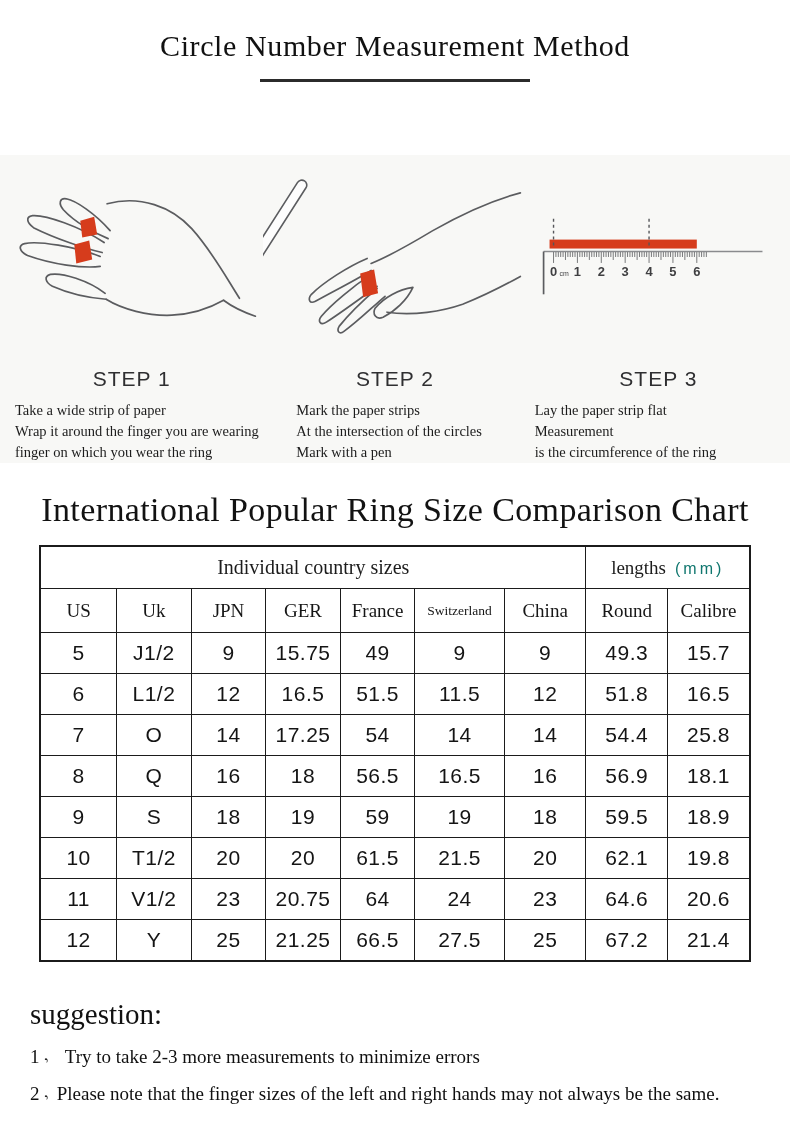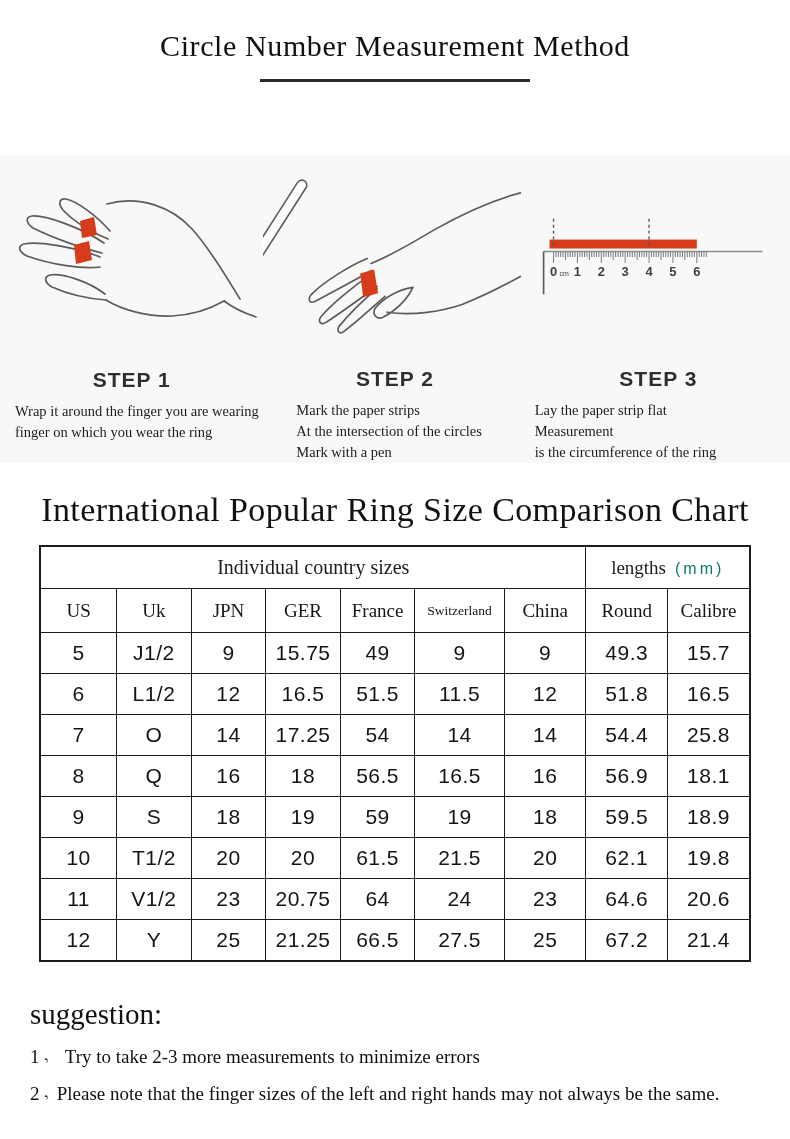--- a/index.html
+++ b/index.html
@@ -16,21 +16,21 @@
   .title-underline{width:270px;height:3px;background:#2b2b2b;margin:13px auto 0;}
   
   .steps-section{
     margin-top:73px;height:308px;background:#f8f8f6;
     display:flex;flex-direction:row;
   }
   .step{flex:1;display:flex;flex-direction:column;align-items:center;min-width:0;}
   .step-illustration{width:263px;height:205px;margin-top:4px;}
   .step-heading{
     margin-top:4px;font-family:"Liberation Sans", sans-serif;
-    font-size:21px;font-weight:700;letter-spacing:1px;color:#2f2f31;
+    font-size:21px;font-weight:400;letter-spacing:1px;color:#2f2f31;
   }
   .step-lines{
     margin-top:9px;align-self:flex-start;font-size:14.5px;line-height:1.45;
     color:#1c1c1c;white-space:nowrap;
   }
   .step:nth-child(1) .step-lines{padding-left:15px;}
   .step:nth-child(2) .step-lines{padding-left:33px;}
   .step:nth-child(3) .step-lines{padding-left:8px;}
   
   .chart-title{
@@ -94,20 +94,21 @@
       <path class="ink" d="M110,72 C95,55 76,42 66,40 C59,39 58,45 63,51 C74,63 93,74 108,80"></path>
       <path class="ink" d="M104,84 C80,68 45,56 32,57 C25,58 26,64 33,69 C55,80 85,90 102,94"></path>
       <path class="ink" d="M100,98 C75,88 38,82 24,85 C17,87 19,93 27,97 C52,106 82,110 100,108"></path>
       <path class="ink" d="M105,135 C88,122 62,114 50,116 C43,118 45,124 52,128 C70,136 92,140 106,141"></path>
 
       <polygon points="80,62 94,58 97,76 82,79" fill="#d63c1c"></polygon>
       <polygon points="74,86 89,82 92,101 76,105" fill="#d63c1c"></polygon>
     </svg>
     <span class="step-heading">STEP 1</span>
     <div class="step-lines">
+      <div>Take a wide strip of paper</div>
       <div>Wrap it around the finger you are wearing</div>
       <div>finger on which you wear the ring</div>
     </div>
   </div>
 
   <div class="step">
     <svg class="step-illustration" viewBox="0 0 263 205">
 
       <path class="ink" d="M258,34 C228,42 198,56 170,72 C150,84 128,97 108,105"></path>
       <path class="ink" d="M258,118 C240,128 220,138 200,146 C180,153 150,158 124,154"></path>

